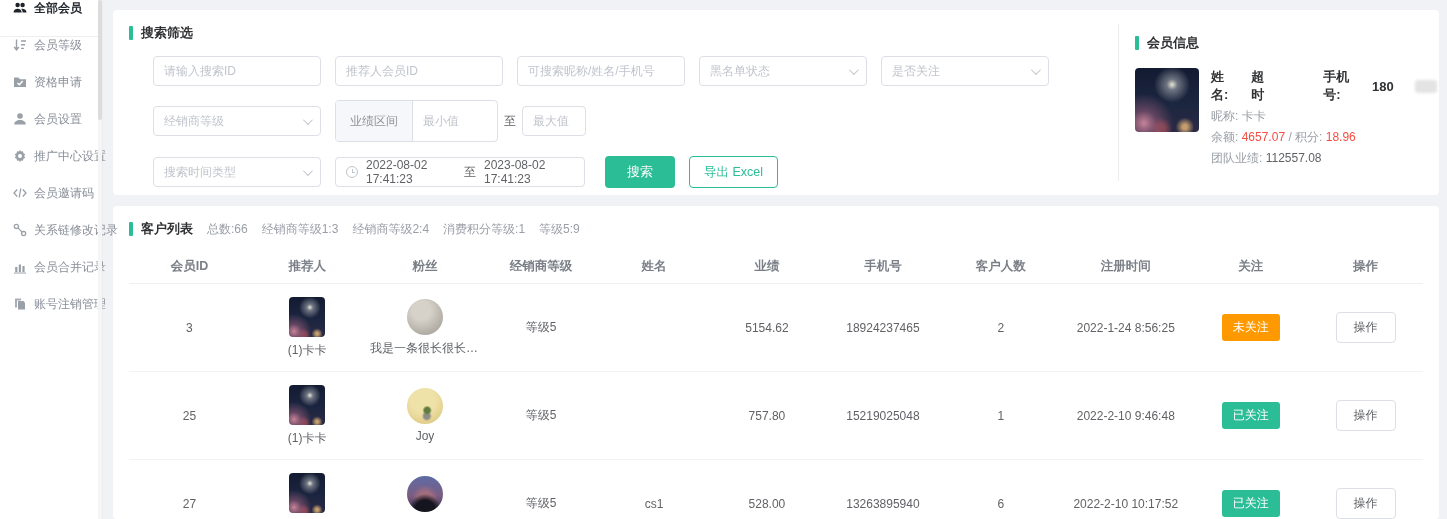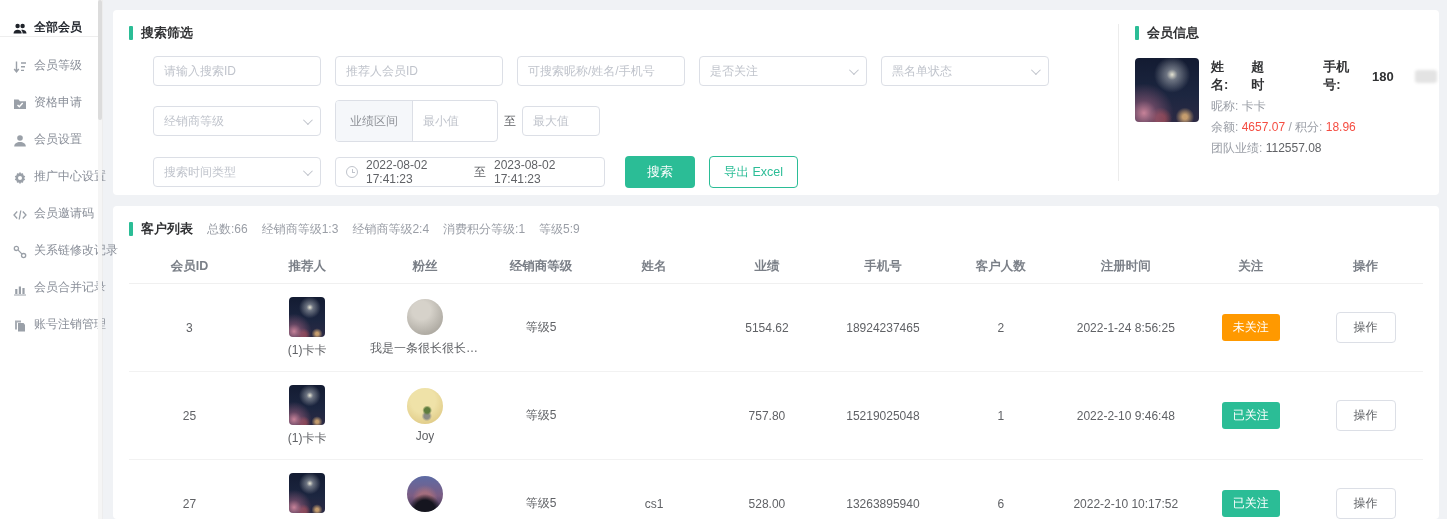--- a/index.html
+++ b/index.html
@@ -2,21 +2,21 @@
 <html><head>
 <meta charset="utf-8">
 <style>
   * { margin:0; padding:0; box-sizing:border-box; }
   html,body { width:1447px; height:519px; overflow:hidden; }
   body { font-family:"Liberation Sans","DejaVu Sans",sans-serif; background:#f0f2f5; color:#333; font-size:12px; }
   .app { display:flex; width:100%; height:100%; }
 
   
   .sidebar { width:103px; background:#fff; height:100%; flex:0 0 103px; border-right:1px solid #ededed; position:relative; }
-  .sidebar-item { display:flex; align-items:flex-end; gap:7px; height:37px; padding-left:12px; color:#8a8f99; cursor:pointer; font-size:12px; white-space:nowrap; }
+  .sidebar-item { display:flex; align-items:flex-start; gap:7px; height:37px; padding-left:12px; color:#8a8f99; cursor:pointer; font-size:12px; white-space:nowrap; }
   .sidebar-item .icn { width:15px; height:15px; display:inline-flex; align-items:center; justify-content:center; color:#9aa0a8; flex:0 0 15px; }
   .sidebar-item.active { color:#23272e; font-weight:bold; border-bottom:1px solid #eeeeee; }
   .sidebar-item.active .icn { color:#1f232a; }
   .icn svg { width:14px; height:14px; display:block; }
   .scroll-track { position:absolute; right:0; top:0; width:4px; height:100%; background:#f5f5f5; }
   .scroll-thumb { position:absolute; right:0; top:0; width:4px; height:120px; background:#dcdcdc; border-radius:2px; }
 
   
   .content { flex:1; padding:10px 8px 0 10px; display:flex; flex-direction:column; gap:11px; min-width:0; }
   .card { background:#fff; border-radius:4px; }
@@ -28,30 +28,30 @@
 
   .filter-row { display:flex; align-items:center; gap:14px; margin-top:14px;padding-left:24px; }
   .inp, .sel { height:30px; border:1px solid #dcdfe6; border-radius:4px; background:#fff; display:flex; align-items:center; padding:0 10px; color:#c0c4cc; font-size:12px; }
   .inp { width:168px; }
   .sel { width:168px; justify-content:space-between; }
   .chev { width:7px; height:7px; border-right:1.5px solid #c0c4cc; border-bottom:1.5px solid #c0c4cc; transform:rotate(45deg) translateY(-2px); }
   .range-group { display:flex; align-items:center; height:42px; border:1px solid #dcdfe6; border-radius:4px; overflow:hidden; }
   .range-label { background:#f5f7fa; color:#909399; height:100%; display:flex; align-items:center; padding:0 14px; border-right:1px solid #dcdfe6; }
   .range-min { width:84px; padding:0 10px; color:#c0c4cc; }
   .to-label { color:#606266; margin:0 6px; }
-  .inp-max { width:78px; }
-  .date-input { width:270px; color:#606266; gap:8px; justify-content:flex-start; }
+  .inp-max { width:64px; }
+  .date-input { width:250px; color:#606266; gap:8px; justify-content:flex-start; }
   .clock { width:12px; height:12px; border:1.2px solid #c0c4cc; border-radius:50%; position:relative; flex:0 0 12px; }
   .clock:before { content:""; position:absolute; left:4.5px; top:2px; width:1.2px; height:4px; background:#c0c4cc; }
   .clock:after { content:""; position:absolute; left:4.5px; top:5px; width:3.5px; height:1.2px; background:#c0c4cc; }
   .btn-primary { height:32px; padding:0 22px; background:var(--primary); color:#fff; border:none; border-radius:4px; font-size:13px; cursor:pointer; margin-left:6px; }
   .btn-outline { height:32px; padding:0 14px; background:#fff; color:var(--primary); border:1px solid var(--primary); border-radius:4px; font-size:12.5px; cursor:pointer; }
 
   
-  .member-info { width:320px; flex:0 0 320px; padding:14px 16px; }
+  .member-info { width:320px; flex:0 0 320px; padding:24px 16px; }
   .mi-body { display:flex; gap:12px; margin-top:16px; }
   .night-photo { background:
       radial-gradient(circle at 58% 26%, rgba(240,238,220,.95) 0, rgba(180,185,190,.55) 9%, rgba(60,70,110,0) 30%),
       radial-gradient(circle at 14% 86%, rgba(216,140,162,.9) 0, rgba(150,92,122,.55) 16%, rgba(0,0,0,0) 38%),
       radial-gradient(circle at 78% 92%, rgba(235,185,120,.8) 0 3%, rgba(0,0,0,0) 12%),
       radial-gradient(circle at 40% 95%, rgba(200,80,80,.55) 0 6%, rgba(0,0,0,0) 16%),
       linear-gradient(180deg,#131b32 0%,#1c2640 58%,#2c2a44 100%); }
   .mi-avatar { width:64px; height:64px; border-radius:4px; flex:0 0 64px; }
   .mi-lines { display:flex; flex-direction:column; gap:4px; font-size:12px; }
   .mi-line1 { font-size:13px; font-weight:bold; color:#303133; display:flex; align-items:center; gap:20px; }
@@ -191,25 +191,25 @@
         <div class="sec-title">
           <span class="sec-bar"></span>
           <span>搜索筛选</span>
         </div>
 
         <div class="filter-row">
           <div class="inp">请输入搜索ID</div>
           <div class="inp">推荐人会员ID</div>
           <div class="inp">可搜索昵称/姓名/手机号</div>
           <div class="sel">
+            <span>黑名单状态</span>
+            <span class="chev"></span>
+          </div>
+          <div class="sel">
             <span>是否关注</span>
-            <span class="chev"></span>
-          </div>
-          <div class="sel">
-            <span>黑名单状态</span>
             <span class="chev"></span>
           </div>
         </div>
 
         <div class="filter-row">
           <div class="sel">
             <span>经销商等级</span>
             <span class="chev"></span>
           </div>
           <div style="display:flex;align-items:center;">

